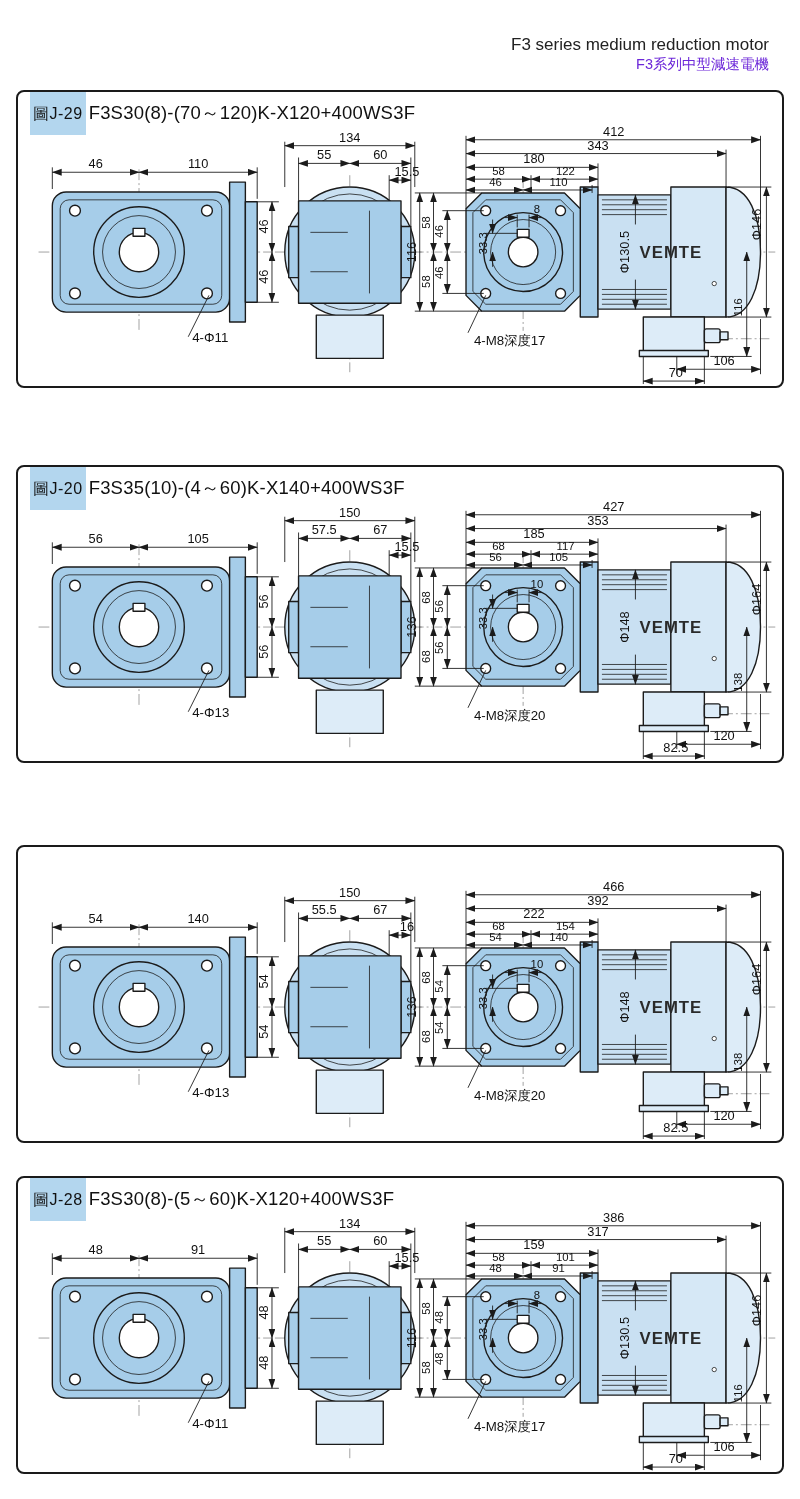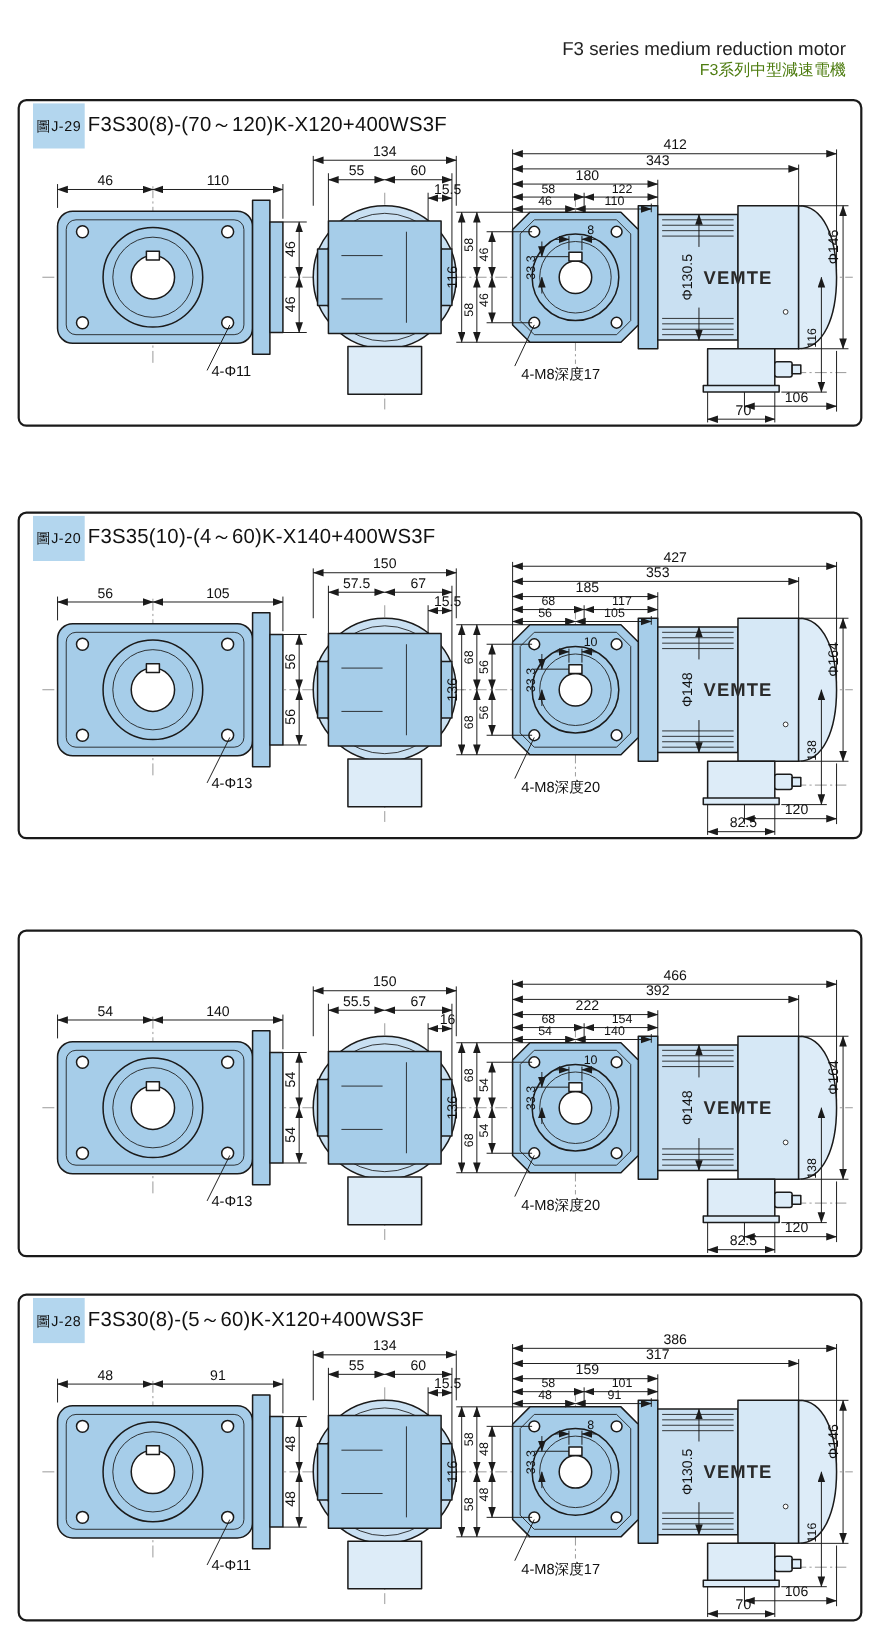--- a/index.html
+++ b/index.html
@@ -3,34 +3,34 @@
 <meta charset="utf-8">
 <style>
   html,body{margin:0;padding:0;}
   body{
     width:800px;height:1499px;position:relative;background:#ffffff;
     font-family:"Liberation Sans",sans-serif;color:#111;overflow:hidden;
   }
   
   .page-header{position:absolute;top:34px;right:31px;text-align:right;line-height:1.25;}
   .page-header .en{font-size:17px;color:#222;}
-  .page-header .zh{font-size:14.5px;color:#4d7c0f;}
+  .page-header .zh{font-size:14.5px;color:#6d28d9;}
 
   
   #panels{position:absolute;top:0;left:0;width:800px;}
   section.panel{
     box-sizing:border-box;width:768px;height:298px;margin-left:16px;
     border:2px solid #1a1a1a;border-radius:8px;position:relative;background:#fff;
   }
   section.panel:nth-of-type(1){margin-top:90px;}
   section.panel:nth-of-type(2){margin-top:77px;}
   section.panel:nth-of-type(3){margin-top:82px;}
   section.panel:nth-of-type(4){margin-top:33px;}
   .panel-title{position:absolute;top:8px;left:12px;white-space:nowrap;}
-  .tag{background:var(--hl);font-size:13px;padding:13px 3px;letter-spacing:.5px;}
+  .tag{background:var(--hl);font-size:16px;padding:13px 3px;letter-spacing:.5px;}
   .ttl{font-weight:normal;font-size:18.5px;margin-left:3px;letter-spacing:.2px;}
   .panel svg{position:absolute;left:1px;top:32px;}
 
   
   text{font-family:"Liberation Sans",sans-serif;fill:#111;}
   .dt{font-size:13px;text-anchor:middle;}
   .ds{font-size:11.5px;text-anchor:middle;}
   .cal{font-size:13.5px;}
   .brand{font-size:17px;font-weight:bold;letter-spacing:1px;text-anchor:middle;fill:#2a2a2a;}
   .s{stroke:#1b1b1b;stroke-width:1.4;stroke-linejoin:round;}

